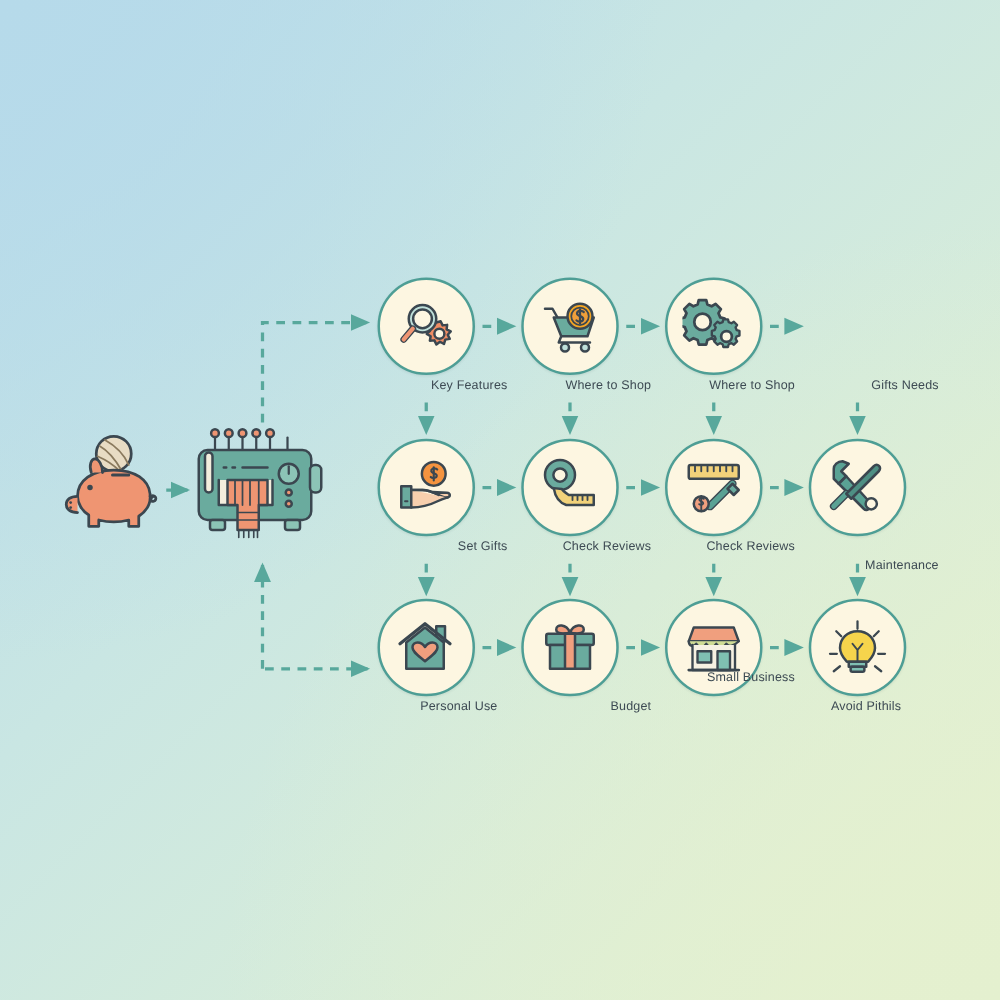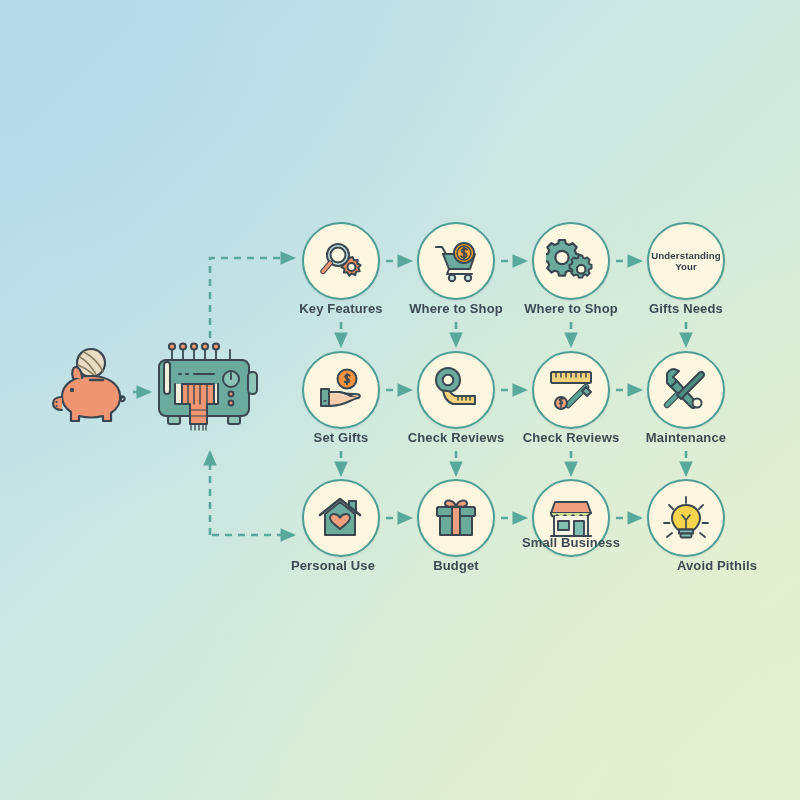--- a/index.html
+++ b/index.html
@@ -27,23 +27,23 @@
     box-shadow:0 1px 2px rgba(40,70,70,.10);
   }
   .node.textnode{background:#fdf6e1;}
   .node-inner-text{
     font-size:9.7px;line-height:11.5px;color:#36424a;
     text-align:center;font-weight:600;letter-spacing:.1px;
     padding:0 5px;
   }
   .node svg{display:block;}
   .label{
-    position:absolute;width:130px;text-align:center;
-    font-size:13px;line-height:13.6px;color:#3d4a53;
-    font-weight:700;letter-spacing:.15px;
+    position:absolute;width:130px;text-align:right;
+    font-size:10px;line-height:13.6px;color:#3d4a53;
+    font-weight:400;letter-spacing:.15px;
   }
   
   .source{position:absolute;}
 </style>
 </head>
 <body>
 
 <div id="canvas">
 
   <svg class="layer" viewBox="0 0 800 800" xmlns="http://www.w3.org/2000/svg">
@@ -194,23 +194,20 @@
           <path d="M13,4 l6,0 .9,3.6 3.4,1.4 3.2,-1.9 4.2,4.2 -1.9,3.2 1.4,3.4 3.6,.9 0,6 -3.6,.9 -1.4,3.4 1.9,3.2 -4.2,4.2 -3.2,-1.9 -3.4,1.4 -.9,3.6 -6,0 -.9,-3.6 -3.4,-1.4 -3.2,1.9 -4.2,-4.2 1.9,-3.2 -1.4,-3.4 -3.6,-.9 0,-6 3.6,-.9 1.4,-3.4 -1.9,-3.2 4.2,-4.2 3.2,1.9 3.4,-1.4 Z" fill="#6aab9e"></path>
           <circle cx="16" cy="21.5" r="6.6" fill="#fdf6e1"></circle>
           <path d="M33,27 l4.3,0 .7,2.6 2.5,1 2.3,-1.4 3,3 -1.4,2.3 1,2.5 2.6,.7 0,4.3 -2.6,.7 -1,2.5 1.4,2.3 -3,3 -2.3,-1.4 -2.5,1 -.7,2.6 -4.3,0 -.7,-2.6 -2.5,-1 -2.3,1.4 -3,-3 1.4,-2.3 -1,-2.5 -2.6,-.7 0,-4.3 2.6,-.7 1,-2.5 -1.4,-2.3 3,-3 2.3,1.4 2.5,-1 Z" fill="#6aab9e" transform="translate(0,-8) scale(0.86) translate(5,5)"></path>
           <circle cx="35.2" cy="33.2" r="4.3" fill="#fdf6e1"></circle>
         </g>
       </svg>
     </span>
   </div>
   <div class="label" style="left:506px;top:302px;">Where to Shop</div>
 
-  <div class="node textnode" style="left:647px;top:222px;">
-    <span class="node-inner-text">Understanding Your</span>
-  </div>
   <div class="label" style="left:621px;top:302px;">Gifts Needs</div>
 
   <div class="node" style="left:302px;top:351px;">
     <span>
       <svg width="50" height="50" viewBox="0 0 50 50" xmlns="http://www.w3.org/2000/svg">
         <g stroke="#3b4750" stroke-width="2" stroke-linejoin="round" stroke-linecap="round">
           <circle cx="31" cy="14" r="9.5" fill="#f4933f"></circle>
           <path d="M31,8.8 L31,19.4" stroke-width="1.7"></path>
           <path d="M33.8,10.6 C32.9,9.5 29.3,9.3 29,11.5 C28.6,13.8 33.5,13.3 33.4,15.6 C33.3,17.7 29.7,17.8 28.6,16.6" fill="none" stroke-width="1.7"></path>
           <path d="M13,27 L22,27 C27,27 31,29 35,31 C38,32.5 40,33.5 42,33 C44.6,32.4 44.4,29.4 41.5,29.2 L30,28.6" fill="#f7cfae"></path>
@@ -263,21 +260,21 @@
           <path d="M18,6 L12,12 L16,16 L10,22 L6,18 L6,10 C6,7 9,4 13,4 Z" fill="#5aa294"></path>
           <path d="M10,22 L30,42 C33,45 38,40 35,37 L16,16 Z" fill="#5aa294"></path>
           <path d="M6,40 L16,30" stroke-width="6.2" stroke="#3b4750"></path>
           <path d="M6,40 L16,30" stroke-width="4" stroke="#5aa294"></path>
           <path d="M16,30 L38,8 C41,5 45,9 42,12 L20,34 Z" fill="#4e8f84"></path>
           <circle cx="36" cy="38" r="4.5" fill="#fdf6e1"></circle>
         </g>
       </svg>
     </span>
   </div>
-  <div class="label" style="left:621px;top:431px;">Maintenance</div>
+  <div class="label" style="left:621px;top:446px;">Maintenance</div>
 
   <div class="node" style="left:302px;top:479px;">
     <span>
       <svg width="50" height="50" viewBox="0 0 50 50" xmlns="http://www.w3.org/2000/svg">
         <g stroke="#3b4750" stroke-width="2" stroke-linejoin="round" stroke-linecap="round">
           <rect x="33" y="8" width="7" height="12" fill="#6aab9e"></rect>
           <path d="M4,22 L24,6 L44,22" fill="none" stroke-width="2.6"></path>
           <path d="M9,21 L9,42 L39,42 L39,21 L24,9 Z" fill="#6aab9e"></path>
           <path d="M24,36 C18,31 14,28.5 14,25 C14,22.4 16,21 18,21 C20.2,21 22.6,22.4 24,24.6 C25.4,22.4 27.8,21 30,21 C32,21 34,22.4 34,25 C34,28.5 30,31 24,36 Z" fill="#f09f7e"></path>
         </g>
@@ -323,15 +320,15 @@
         <g stroke="#3b4750" stroke-width="2" stroke-linejoin="round" stroke-linecap="round">
           <path d="M25,4 L25,10 M8,12 L12,16 M42,12 L38,16 M3,30 L8.5,30 M47,30 L41.5,30 M6,44 L11,40 M44,44 L39,40" stroke-width="1.8" fill="none"></path>
           <path d="M25,12 C16.7,12 11,18 11,25.4 C11,30.4 14,33.6 16.5,36.4 L33.5,36.4 C36,33.6 39,30.4 39,25.4 C39,18 33.3,12 25,12 Z" fill="#f6d44c"></path>
           <path d="M25,36.4 L25,27 L21,22 M25,27 L29,22" fill="none" stroke-width="1.6"></path>
           <rect x="18" y="36.4" width="14" height="4" fill="#7fc0b2"></rect>
           <rect x="19.5" y="40.4" width="11" height="4" rx="1.4" fill="#7fc0b2"></rect>
         </g>
       </svg>
     </span>
   </div>
-  <div class="label" style="left:652px;top:559px;">Avoid Pithils</div>
+  <div class="label" style="left:591px;top:559px;">Avoid Pithils</div>
 
 </div>
 
 </body></html>

